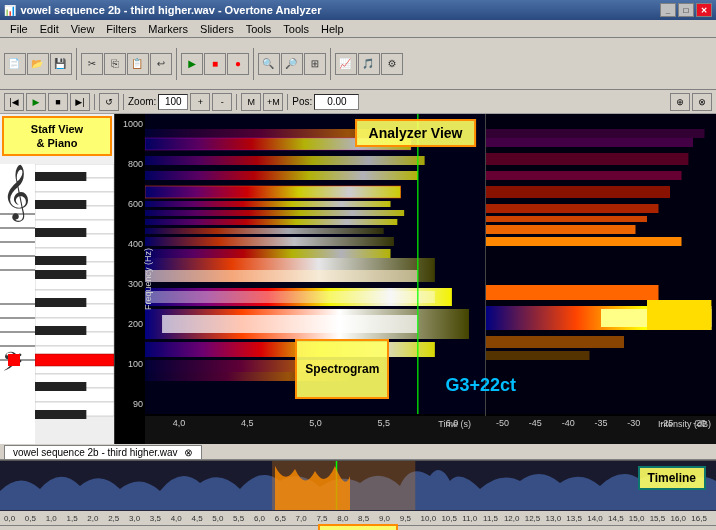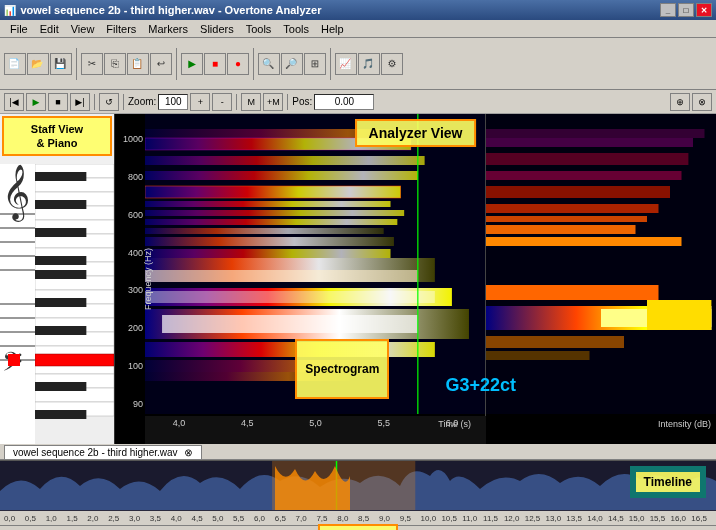--- a/index.html
+++ b/index.html
@@ -169,21 +169,21 @@
       color: #00bfff;
       font-size: 18px;
       font-weight: bold;
       z-index: 10;
     }
 
     
     .y-axis {
       position: absolute;
       left: 0;
-      top: 15px;
+      top: 0;
       bottom: 30px;
       width: 30px;
       display: flex;
       flex-direction: column;
       justify-content: space-between;
       padding: 5px 0;
       z-index: 5;
     }
     .y-label {
       font-size: 9px;
@@ -220,21 +220,21 @@
       height: 65px;
       background: #2a2a3e;
       border-top: 1px solid #555;
       position: relative;
     }
     .timeline-label {
       position: absolute;
       right: 10px;
       top: 5px;
       background: rgba(255,255,100,0.9);
-      border: 6px solid #0f766e;
+      border: 2px solid #0f766e;
       padding: 3px 8px;
       font-size: 12px;
       font-weight: bold;
       z-index: 10;
     }
     .timeline-waveform {
       position: absolute;
       left: 0;
       right: 0;
       top: 0;
@@ -404,21 +404,21 @@
   <div class="tb2-sep"></div>
   <span style="font-size:10px;">Zoom:</span>
   <input class="tb2-input" type="text" value="100" style="">
   <div class="tb2-btn">+</div>
   <div class="tb2-btn">-</div>
   <div class="tb2-sep"></div>
   <div class="tb2-btn">M</div>
   <div class="tb2-btn">+M</div>
   <div class="tb2-sep"></div>
   <span style="font-size:10px;">Pos:</span>
-  <input class="tb2-input" type="text" value="0.00" style="width: 60px;">
+  <input class="tb2-input" type="text" value="0.00" style="width: 45px;">
   <div style="flex:1;"></div>
   <div class="tb2-btn">⊕</div>
   <div class="tb2-btn">⊗</div>
 </div>
 
 <div id="main">
 
   <div id="staff-piano">
     <div class="staff-label">
       <span style="white-space:pre-line;font-size:11px;">Staff View
@@ -606,20 +606,29 @@
 
     <div style="position:absolute;bottom:0;left:30px;right:230px;height:28px;background:#111;display:flex;align-items:flex-start;padding-top:2px;">
       <span class="x-label" style="font-size:9px;color:#ccc;">4,0</span>
       <span class="x-label" style="font-size:9px;color:#ccc;">4,5</span>
       <span class="x-label" style="font-size:9px;color:#ccc;">5,0</span>
       <span class="x-label" style="font-size:9px;color:#ccc;">5,5</span>
       <span class="x-label" style="font-size:9px;color:#ccc;">6,0</span>
     </div>
     <div style="position:absolute;bottom:15px;right:245px;font-size:9px;color:#ccc;">Time (s)</div>
 
+    <div style="position:absolute;bottom:0;right:0;width:230px;height:28px;background:#111;display:flex;align-items:flex-start;padding-top:2px;">
+      <span class="x-label" style="font-size:9px;color:#ccc;">-50</span>
+      <span class="x-label" style="font-size:9px;color:#ccc;">-45</span>
+      <span class="x-label" style="font-size:9px;color:#ccc;">-40</span>
+      <span class="x-label" style="font-size:9px;color:#ccc;">-35</span>
+      <span class="x-label" style="font-size:9px;color:#ccc;">-30</span>
+      <span class="x-label" style="font-size:9px;color:#ccc;">-25</span>
+      <span class="x-label" style="font-size:9px;color:#ccc;">-20</span>
+    </div>
     <div style="position:absolute;bottom:15px;right:5px;font-size:9px;color:#ccc;">Intensity (dB)</div>
 
     <div class="spectrogram-label">
       <span>Spectrogram</span>
     </div>
     <div class="g3-label">G3+22ct</div>
 
     <div style="position:absolute;top:0;right:230px;width:1px;height:calc(100% - 28px);background:#444;"></div>
   </div>
 </div>

